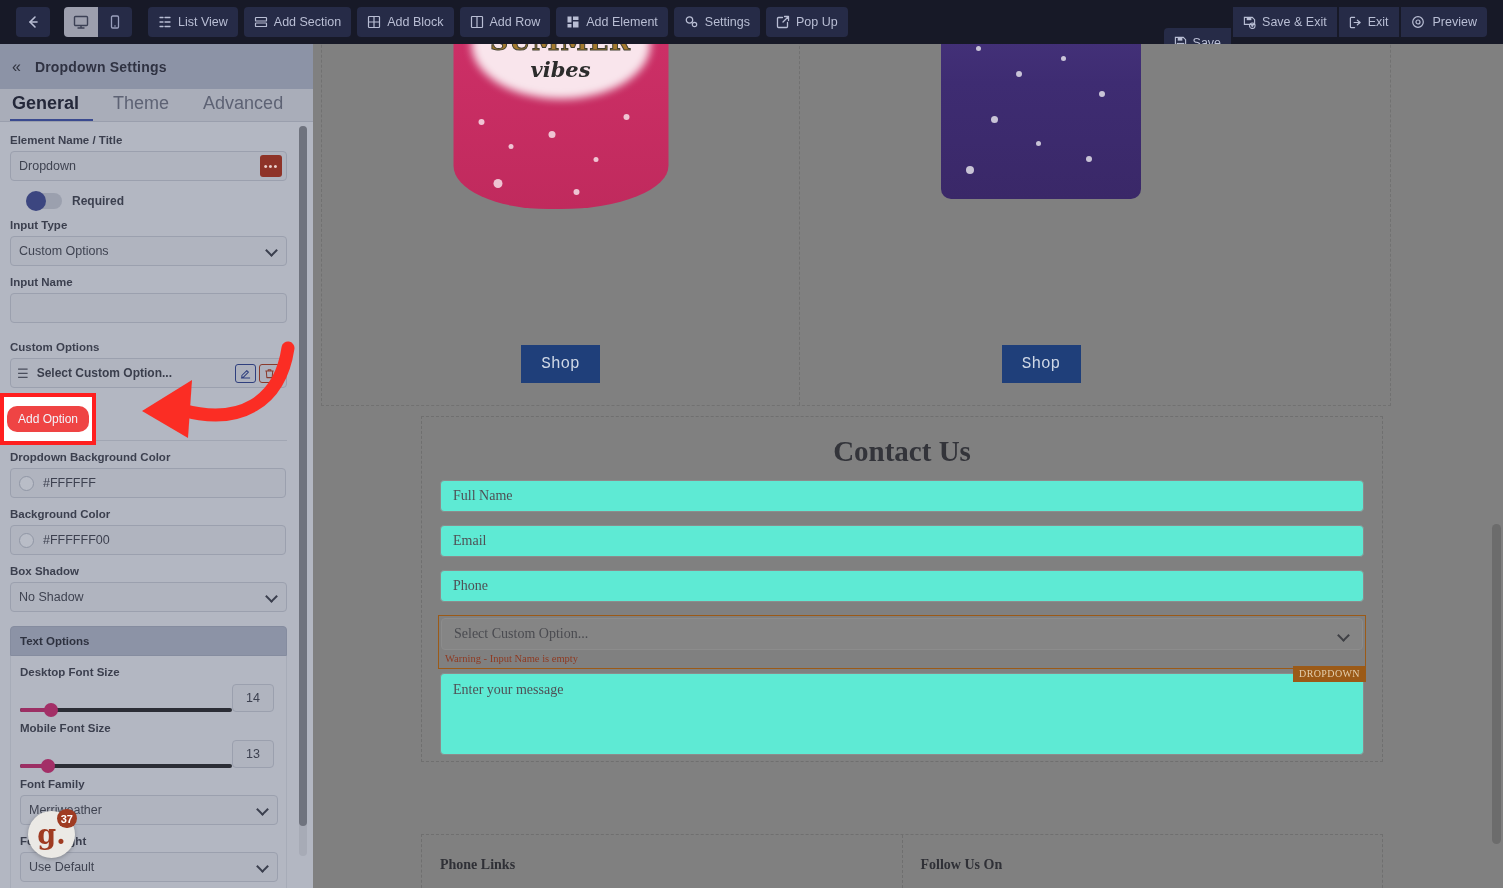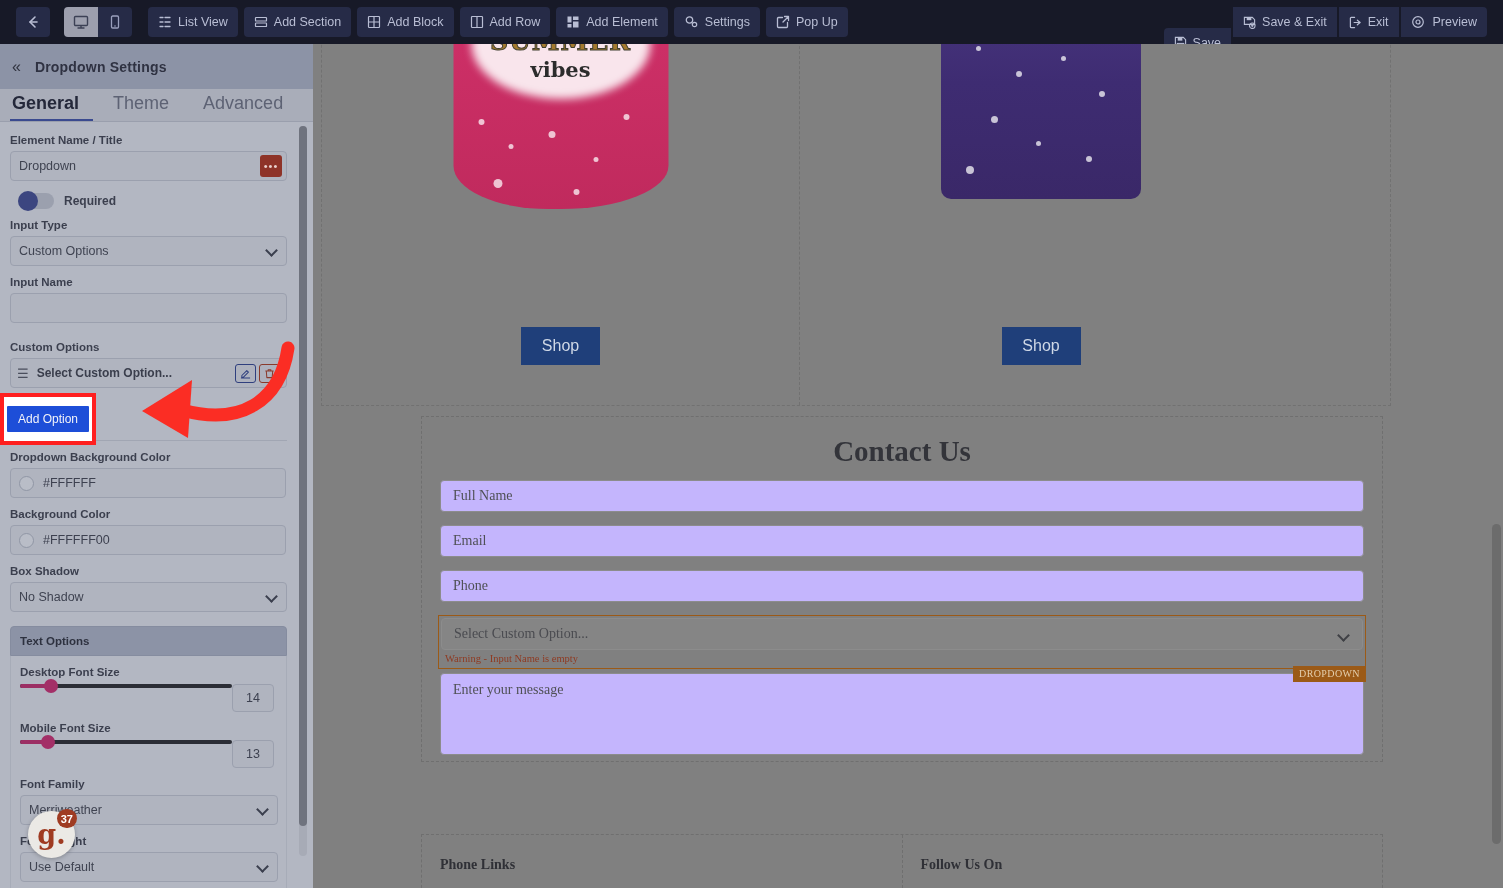--- a/index.html
+++ b/index.html
@@ -76,21 +76,21 @@
     content: ""; position: absolute; right: 10px; top: 11px;
     width: 7px; height: 7px; border-right: 2px solid #3b3f4e; border-bottom: 2px solid #3b3f4e;
     transform: rotate(45deg); margin-top: -2px;
   }
   .ellipsis-btn {
     position: absolute; right: 4px; top: 3px; width: 22px; height: 22px;
     background: #8e3328; border-radius: 3px; color: #e8cfcb; font-size: 11px;
     display: flex; align-items: center; justify-content: center; cursor: pointer;
     letter-spacing: 1px; line-height: 0;
   }
-  .toggle-row { display: flex; align-items: center; gap: 10px; margin: 12px 8px 4px; }
+  .toggle-row { display: flex; align-items: center; gap: 10px; margin: 12px 16px 4px; }
   .toggle {
     width: 36px; height: 16px; border-radius: 9px; background: #9ba0ae; position: relative; cursor: pointer;
   }
   .toggle .knob {
     position: absolute; left: 0; top: -2px; width: 20px; height: 20px;
     border-radius: 50%; background: #3c4680;
   }
   .toggle-label { font-size: 12px; color: #3b3f4e; font-weight: bold; }
 
   .opt-row {
@@ -106,40 +106,40 @@
   }
   .ico-btn.edit { border: 1px solid #2f3f7e; color: #2f3f7e; }
   .ico-btn.del  { border: 1px solid #8a3a2c; color: #8a3a2c; }
 
   .add-opt-wrap {
     position: absolute; left: 0; top: 393px; width: 96px; height: 52px;
     border: 4px solid #ff1f1f; background: #ffffff; z-index: 45;
     display: flex; align-items: center; justify-content: center;
   }
   .add-opt-btn {
-    background: #1d4ed8; color: #f2f3f9; font-size: 12px; border-radius: 1px;
+    background: #ef4444; color: #f2f3f9; font-size: 12px; border-radius: 10px;
     padding: 6px 11px; cursor: pointer; font-family: "Liberation Sans", sans-serif;
     border: none; white-space: nowrap;
   }
   .hr-sep { width: 277px; height: 1px; background: #a1a6b3; margin: 16px 0 6px; }
 
   .color-input {
     height: 30px; background: #b0b4bf; border: 1px solid #9ba0ae; border-radius: 4px;
     display: flex; align-items: center; gap: 9px; padding: 0 8px; width: 276px;
     font-size: 12.5px; color: #3d4150; cursor: pointer;
   }
   .swatch { width: 15px; height: 15px; border-radius: 50%; border: 1px solid #9096a5; background: #b9bdc7; }
 
   .sect-head {
     width: 277px; height: 30px; background: #8c93a6; border: 1px solid #858c9f;
     border-radius: 4px 4px 0 0; display: flex; align-items: center; padding: 0 9px;
     font-size: 11.5px; font-weight: bold; color: #2d313f; margin-top: 14px;
   }
   .sect-body { width: 277px; border: 1px solid #a7acb8; border-top: none; padding: 8px 9px 10px; }
-  .slider-row { display: flex; align-items: flex-start; margin: 6px 0 2px; }
+  .slider-row { display: flex; align-items: flex-end; margin: 6px 0 2px; }
   .slider {
     position: relative; width: 212px; height: 4px; background: #2b2d35; border-radius: 2px;
     cursor: pointer;
   }
   .slider .fill { position: absolute; left: 0; top: 0; height: 4px; background: #9c2f64; border-radius: 2px; }
   .slider .knob {
     position: absolute; top: -5px; width: 14px; height: 14px; border-radius: 50%;
     background: #a32f67; transform: translateX(-50%);
   }
   .num-box {
@@ -181,23 +181,23 @@
     position: absolute; left: 8px; top: -44px; width: 1070px; height: 406px;
     border: 1px dashed #717171;
   }
   .prod-card {
     position: absolute; top: 0; height: 404px; border-right: 1px dashed #717171;
     display: flex; flex-direction: column; align-items: center;
   }
   .prod-img { flex: 1; width: 100%; position: relative; overflow: hidden; }
   .shop-btn {
     width: 79px; height: 38px; background: #1f3f7a; color: #cfd8e6;
-    font-family: Liberation Sans, sans-serif; font-size: 16px;
+    font-family: Liberation Mono, monospace; font-size: 16px;
     display: flex; align-items: center; justify-content: center;
-    margin-bottom: 40px; cursor: pointer; border: none;
+    margin-bottom: 22px; cursor: pointer; border: none;
   }
 
   
   .tee { position: absolute; left: 50%; transform: translateX(-50%); }
   .tee-pink { width: 215px; height: 270px; top: -62px;
     background: linear-gradient(180deg,#c72b62 0%,#cc2f66 40%,#c02a5d 100%);
     border-radius: 14px 14px 50% 44%/14px 14px 16% 16%; }
   .tee-purple { width: 200px; height: 258px; top: -60px;
     background: linear-gradient(180deg,#4e3a86 0%,#3e2c72 55%,#3a2868 100%);
     border-radius: 12px 12px 10px 10px; }
@@ -211,21 +211,21 @@
   #sec-contact {
     position: absolute; left: 108px; top: 372px; width: 962px; height: 346px;
     border: 1px dashed #6f6f6f;
   }
   .contact-title {
     font-family: "Liberation Serif", serif; font-size: 29px; font-weight: bold;
     color: #33343a; text-align: center; margin-top: 18px;
   }
   .c-field {
     margin: 0 18px 13px; height: 32px; border: 1px solid #8c8c8c; border-radius: 4px;
-    background: #c4b5fd; display: flex; align-items: center; padding: 0 12px;
+    background: #5eead4; display: flex; align-items: center; padding: 0 12px;
     font-family: "Liberation Serif", serif; font-size: 14px; color: #4f5055;
   }
   .c-field.tall { height: 82px; align-items: flex-start; padding-top: 8px; }
   .dropdown-highlight {
     margin: 6px 16px 4px; border: 1px solid #9b5a17; position: relative;
     padding: 2px 2px 4px;
   }
   .c-select {
     height: 32px; border: 1px solid #8c8c8c; border-radius: 4px; background: #858585;
     display: flex; align-items: center; padding: 0 12px; position: relative;
@@ -422,21 +422,21 @@
         <div class="tee tee-pink">
           <div style="position:absolute;left:18px;right:18px;top:50px;height:110px;background:rgba(255,255,255,.88);border-radius:50%;filter:blur(4px);"></div>
           <div class="bleach" style="left:25px;top:180px;width:6px;height:6px;"></div>
           <div class="bleach" style="left:55px;top:205px;width:5px;height:5px;"></div>
           <div class="bleach" style="left:95px;top:192px;width:7px;height:7px;"></div>
           <div class="bleach" style="left:140px;top:218px;width:5px;height:5px;"></div>
           <div class="bleach" style="left:170px;top:175px;width:6px;height:6px;"></div>
           <div class="bleach" style="left:40px;top:240px;width:9px;height:9px;"></div>
           <div class="bleach" style="left:120px;top:250px;width:6px;height:6px;"></div>
           <div class="tee-label" style="top:88px;font-size:25px;color:#a47a2e;-webkit-text-stroke:1px #3f3f2f;letter-spacing:1px;">SUMMER</div>
-          <div class="tee-label" style="top:118px;font-size:21px;color:#2c2c2c;">vibes</div>
+          <div class="tee-label" style="top:118px;font-size:21px;font-style:italic;color:#2c2c2c;">vibes</div>
         </div>
       </div>
       <button class="shop-btn">Shop</button>
     </div>
 
     <div class="prod-card" style="left:478px; width:482px; border-right:none;">
       <div class="prod-img">
         <div class="tee tee-purple">
 
           <div class="bleach" style="left:35px;top:105px;width:5px;height:5px;"></div>

